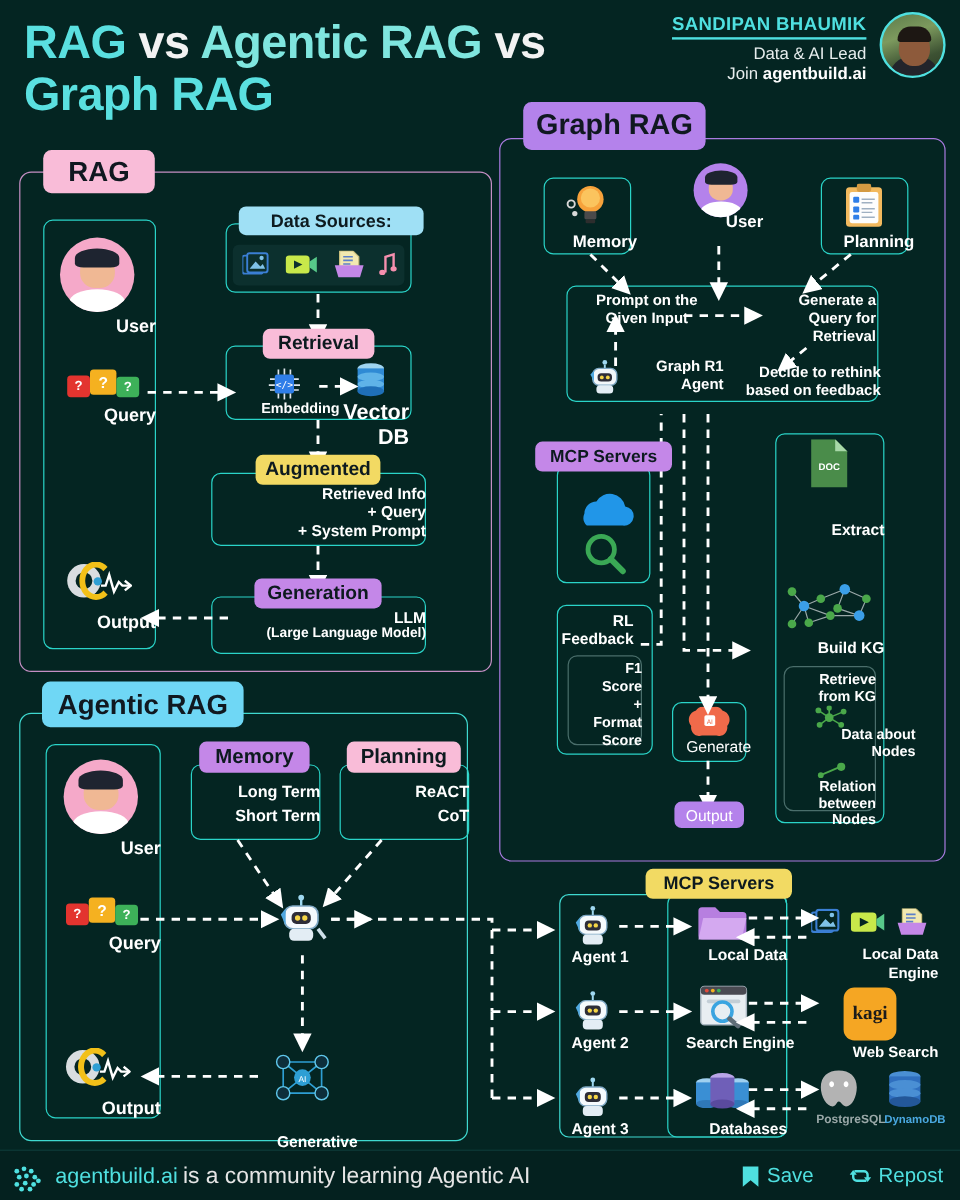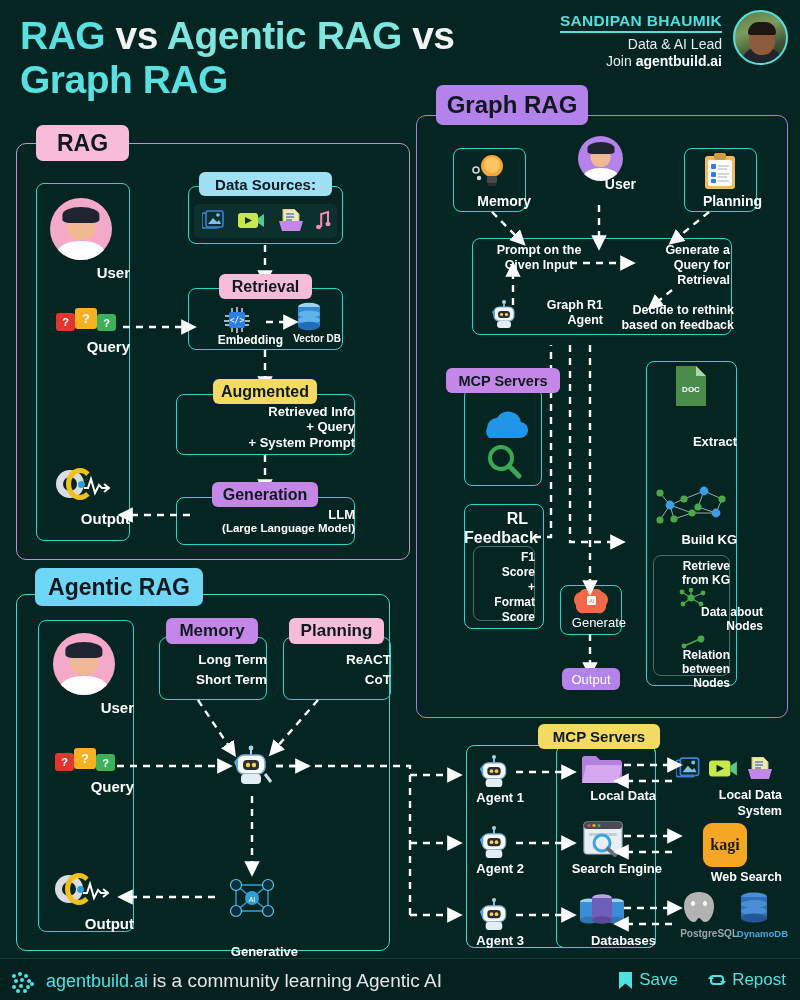--- a/index.html
+++ b/index.html
@@ -223,21 +223,21 @@
     <div style="position:absolute;left:10px;top:0px;width:28px;height:32px;border:5px solid #f2c018;border-radius:50%;border-right-color:transparent;"></div>
     <div style="position:absolute;left:22px;top:13px;width:7px;height:7px;border-radius:50%;background:#2e9fd4;"></div>
     <svg style="position:absolute;left:28px;top:6px;" width="26" height="22" viewBox="0 0 26 22">
       <path d="M0,14 L4,14 L7,5 L11,19 L15,11 L18,14 L24,14" stroke="#ffffff" stroke-width="2" fill="none"></path>
       <path d="M20,10 L25,14 L20,18" stroke="#ffffff" stroke-width="2" fill="none"></path>
     </svg>
   </div>
   <div class="lbl" style="left:36px; top:510px; width:94px; font-size:15px;">Output</div>
 
   <div class="box" style="left:188px; top:186px; width:155px; height:58px;"></div>
-  <div class="tag" style="left:199px; top:172px; width:133px; height:24px; background:#9fe0f5; font-size:15px;">Data Sources:</div>
+  <div class="tag" style="left:199px; top:172px; width:154px; height:24px; background:#9fe0f5; font-size:15px;">Data Sources:</div>
   <div style="position:absolute;left:194px;top:204px;width:143px;height:34px;background:#0c302e;border-radius:5px;">
     <svg style="position:absolute;left:8px;top:6px;" width="26" height="22" viewBox="0 0 26 22">
       <rect x="0" y="3" width="17" height="15" rx="2" fill="none" stroke="#3b7fd4" stroke-width="1.6"></rect>
       <rect x="4" y="1" width="17" height="16" rx="2" fill="#0c302e" stroke="#3b7fd4" stroke-width="1.6"></rect>
       <path d="M6,14 L11,8 L15,12 L17,10 L19,14 z" fill="#7fc2e8"></path>
       <circle cx="16" cy="5" r="1.8" fill="#7fc2e8"></circle>
     </svg>
     <svg style="position:absolute;left:44px;top:7px;" width="28" height="20" viewBox="0 0 28 20">
       <rect x="0" y="2" width="20" height="15" rx="3" fill="#c8e84a"></rect>
       <path d="M20,7 L26,3 L26,16 L20,12 z" fill="#57c98a"></path>
@@ -265,21 +265,21 @@
     </g>
   </svg>
   <div class="lbl" style="left:190px; top:333px; width:93px; font-size:12px;">Embedding</div>
   <svg style="position:absolute;left:293px;top:302px;" width="32" height="30" viewBox="0 0 32 30">
     <ellipse cx="16" cy="5" rx="11" ry="4.2" fill="#9fd4f0"></ellipse>
     <rect x="5" y="5" width="22" height="19" fill="#2f8ad4"></rect>
     <ellipse cx="16" cy="12" rx="11" ry="3.6" fill="#5fb3e8"></ellipse>
     <ellipse cx="16" cy="18" rx="11" ry="3.6" fill="#5fb3e8"></ellipse>
     <ellipse cx="16" cy="24" rx="11" ry="4.2" fill="#1f6fb8"></ellipse>
   </svg>
-  <div class="lbl" style="left:281px; top:333px; width:60px; font-size:10px;">Vector DB</div>
+  <div class="lbl" style="left:281px; top:333px; width:60px; font-size:18px;">Vector DB</div>
 
   <div class="box" style="left:176px; top:394px; width:179px; height:61px;"></div>
   <div class="tag" style="left:213px; top:379px; width:104px; height:25px; background:#f2da63; font-size:16px;">Augmented</div>
   <div class="lbl" style="left:176px; top:404px; width:179px; font-size:13px;">
     <div>Retrieved Info</div>
     <div>+ Query</div>
     <div>+ System Prompt</div>
   </div>
 
   <div class="box" style="left:176px; top:497px; width:179px; height:48px;"></div>
@@ -357,21 +357,21 @@
 
   <div class="box" style="left:464px; top:388px; width:78px; height:98px;"></div>
   <div class="tag" style="left:446px; top:368px; width:114px; height:25px; background:#c487e8; font-size:14.5px;">MCP Servers</div>
   <svg style="position:absolute;left:475px;top:404px;" width="56" height="76" viewBox="0 0 56 76">
     <path d="M12,24 a10,10 0 0,1 10,-10 a13,13 0 0,1 24,4 a8,8 0 0,1 -2,16 H14 a9,9 0 0,1 -2,-10 z" fill="#2196e8"></path>
     <circle cx="26" cy="54" r="11" fill="none" stroke="#3aa855" stroke-width="4"></circle>
     <path d="M34,62 L44,72" stroke="#3aa855" stroke-width="5" stroke-linecap="round"></path>
   </svg>
 
   <div class="box" style="left:464px; top:504px; width:80px; height:125px;"></div>
-  <div class="lbl" style="left:464px; top:510px; width:64px; font-size:16px;">
+  <div class="lbl" style="left:464px; top:510px; width:64px; font-size:13px;">
     <div>RL</div>
     <div>Feedback</div>
   </div>
   <div class="box-lite" style="left:473px; top:546px; width:62px; height:75px;"></div>
   <div class="lbl" style="left:473px; top:550px; width:62px; font-size:12px; line-height:1.25;">
     <div>F1</div>
     <div>Score</div>
     <div>+</div>
     <div>Format</div>
     <div>Score</div>
@@ -600,21 +600,21 @@
         <path d="M7,6 L14,9.5 L7,13 z" fill="#042522"></path>
     </svg>
     <svg style="position:absolute;left:70px;top:0;" width="28" height="24" viewBox="0 0 26 24">
       <path d="M5,0 L16,0 L21,5 L21,16 L5,16 z" fill="#f2e9b0" stroke="#c9be7c" stroke-width="1"></path>
       <path d="M8,5 H16 M8,8 H16 M8,11 H14" stroke="#5c7fc9" stroke-width="1.3"></path>
       <path d="M1,12 L25,12 L22,22 L4,22 z" fill="#c487e8"></path>
     </svg>
   </div>
   <div class="lbl" style="left:672px; top:788px; width:110px; font-size:12.5px; line-height:1.25;">
     <div>Local Data</div>
-    <div>System</div>
+    <div>Engine</div>
   </div>
 
   <div style="position:absolute;left:703px;top:823px;width:44px;height:44px;border-radius:9px;background:#f5a623;display:flex;align-items:center;justify-content:center;color:#1b1b1b;font-size:16px;font-weight:bold;font-family:'Liberation Serif',serif;">kagi</div>
   <div class="lbl" style="left:672px; top:870px; width:110px; font-size:12.5px;">Web Search</div>
 
   <svg style="position:absolute;left:680px;top:889px;" width="38" height="38" viewBox="0 0 38 38">
     <path d="M19,3 C10,3 4,8 4,17 C4,25 9,33 14,33 C17,33 17,29 19,29 C21,29 22,33 25,33 C30,33 34,25 34,17 C34,8 28,3 19,3 z" fill="#b3b3b3"></path>
     <path d="M13,12 a2,2.5 0 1,0 .1,0 M25,12 a2,2.5 0 1,0 .1,0" fill="#ffffff"></path>
   </svg>
   <div class="lbl" style="left:664px; top:928px; width:74px; font-size:10px; color:#9aa8a8;">PostgreSQL</div>

